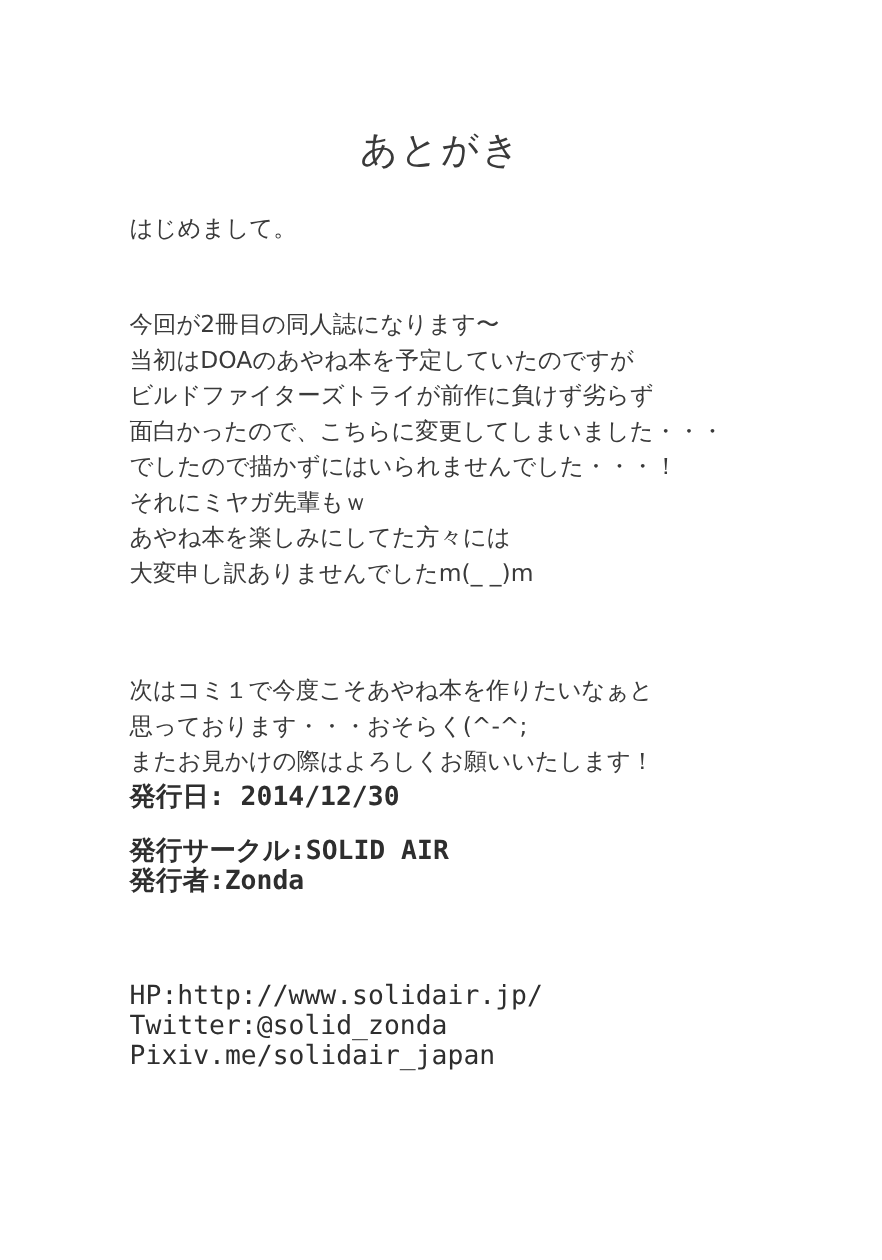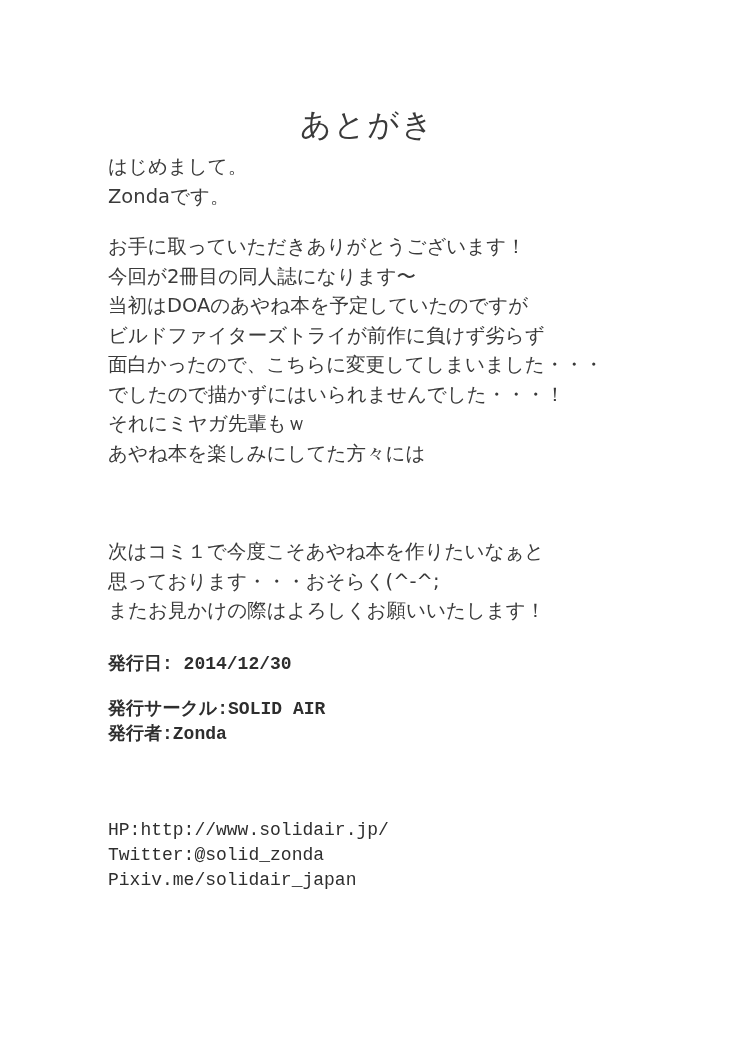--- a/index.html
+++ b/index.html
@@ -29,42 +29,42 @@
     font-size: 31px;
     letter-spacing: 2px;
     color: #3a3a3a;
     font-family: "DejaVu Sans", sans-serif;
   }
   .body-block {
     position: absolute;
     left: 108px;
     font-family: "DejaVu Sans", sans-serif;
     color: #3a3a3a;
+    margin-top: 24px;
   }
   .para {
     font-size: 19.5px;
     line-height: 29.5px;
     white-space: nowrap;
   }
   .greeting { top: 152px; }
   .main-text { top: 232px; }
   .closing { top: 537px; }
 
   .info-block {
     position: absolute;
     left: 108px;
     font-family: "DejaVu Sans Mono", monospace;
     color: #2e2e2e;
   }
   .info-line {
-    font-size: 18px;
+    font-size: 22px;
     line-height: 25px;
     white-space: nowrap;
     font-weight: bold;
-    font-family: Liberation Mono, monospace;
   }
   .pub-date { top: 652px; }
   .circle-info { top: 697px; }
   .links { top: 818px; font-weight: normal; }
   .links .info-line { font-weight: normal; letter-spacing: 0px; }
 
   .notice {
     position: absolute;
     left: 108px;
     top: 900px;
@@ -80,32 +80,31 @@
 </style>
 </head>
 <body>
 
 <div class="page">
 
   <div class="title">あとがき</div>
 
   <div class="body-block greeting">
     <div class="para">はじめまして。</div>
-    <div class="para">Zondaです。</div>
   </div>
 
   <div class="body-block main-text">
-    <div class="para">お手に取っていただきありがとうございます！</div>
     <div class="para">今回が2冊目の同人誌になります〜</div>
     <div class="para">当初はDOAのあやね本を予定していたのですが</div>
     <div class="para">ビルドファイターズトライが前作に負けず劣らず</div>
     <div class="para">面白かったので、こちらに変更してしまいました・・・</div>
     <div class="para">でしたので描かずにはいられませんでした・・・！</div>
     <div class="para">それにミヤガ先輩もｗ</div>
     <div class="para">あやね本を楽しみにしてた方々には</div>
+    <div class="para">大変申し訳ありませんでしたm(_ _)m</div>
   </div>
 
   <div class="body-block closing">
     <div class="para">次はコミ１で今度こそあやね本を作りたいなぁと</div>
     <div class="para">思っております・・・おそらく(^-^;</div>
     <div class="para">またお見かけの際はよろしくお願いいたします！</div>
   </div>
 
   <div class="info-block pub-date">
     <div class="info-line">発行日: 2014/12/30</div>

